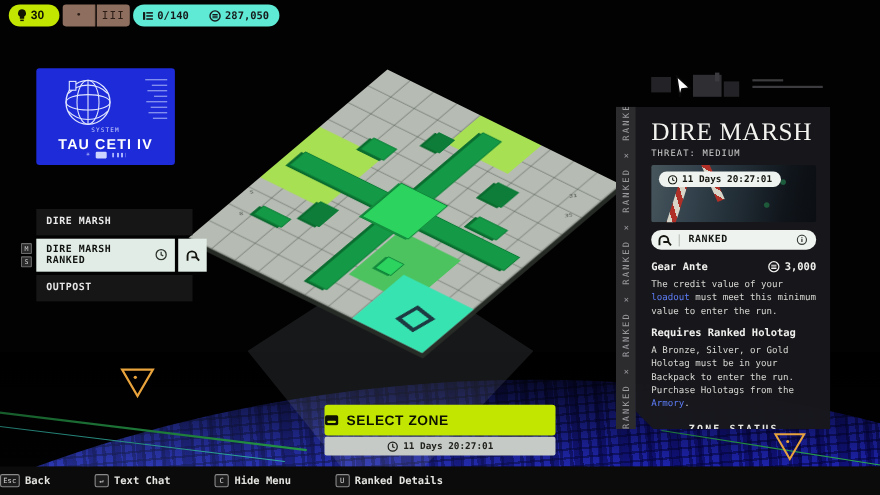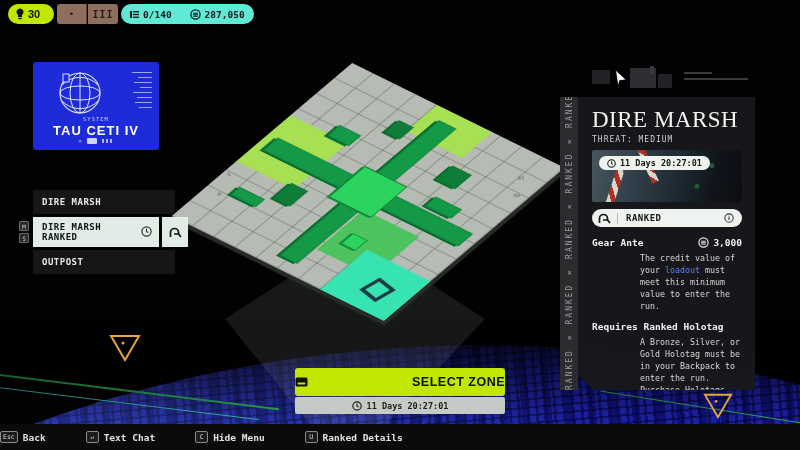--- a/index.html
+++ b/index.html
@@ -61,21 +61,21 @@
   .tri-marker svg { display:block; }
 
   
   .topbar { position:absolute; left:0; top:0; width:800px; height:28px; z-index:30;text-align:right; }
   .pill { position:absolute; top:4px; height:20px; display:flex; align-items:center; }
   .pill-lime { left:8px; width:46px; background:#c2e600; border-radius:10px; padding:0 7px; gap:3px;
                color:#101400; font-weight:bold; font-size:11px; font-family:"Liberation Sans",sans-serif; }
   .pill-brown { left:57px; width:30px; background:#8d6e5f; border-right:1px solid #5d4438; border-radius:3px 0 0 3px;
                 justify-content:center; color:#2b1d16; font-size:9px; }
   .pill-brown2 { left:88px; width:30px; background:#8d6e5f; border-radius:0 3px 3px 0;
-                 justify-content:center; color:#2b1d16; font-size:10px; font-weight:bold; letter-spacing:1px; }
+                 justify-content:center; color:#2b1d16; font-size:10px; font-weight:normal; letter-spacing:1px; }
   .pill-gray { left:121px; background:#5eead4; border-radius:10px; padding:0 9px; gap:4px;
                color:#17181a; font-size:9.5px; font-weight:bold; }
   .pill-gray .sep { width:10px; }
 
   
   .system-card {
     position:absolute; left:33px; top:62px; width:126px; height:88px;
     background:#1d2bd8; border-radius:3px; overflow:hidden; z-index:20;
   }
   .card-globe { position:absolute; left:24px; top:8px; }
@@ -121,37 +121,37 @@
   .photo-stripe { position:absolute; background:repeating-linear-gradient(55deg, #b03028 0 5px, #d8d4c8 5px 10px); }
   .timer-pill { position:absolute; left:7px; top:6px; height:14px; background:#eef3ef; border-radius:8px;
                 display:flex; align-items:center; gap:4px; padding:0 8px; color:#14160f; font-size:8.5px; font-weight:bold; }
   .mode-bar { margin-top:7px; height:18px; background:#eef3ef; border-radius:9px; display:flex; align-items:center; }
   .mode-glyph { width:26px; display:flex; justify-content:center; border-right:1px solid #b8bdb8; }
   .mode-label { flex:1; padding-left:8px; font-size:9px; font-weight:bold; color:#121410; letter-spacing:.5px; }
   .mode-info { padding-right:8px; color:#3a3d3a; }
   .gear-row { margin-top:10px; display:flex; justify-content:space-between; align-items:center; }
   .gear-label { font-size:9.5px; font-weight:bold; color:#f0f0ee; }
   .gear-value { display:flex; align-items:center; gap:4px; font-size:9.5px; font-weight:bold; color:#f0f0ee; }
-  .panel-para { margin-top:4px; font-size:8.3px; line-height:12px; color:#d6d6d2;margin-left:48px; }
+  .panel-para { margin-top:4px; font-size:8.3px; line-height:12px; color:#d6d6d2; }
   .panel-para .link { color:#5d7cf5; }
   .holo-title { margin-top:9px; font-size:9.5px; font-weight:bold; color:#f0f0ee; }
   .zone-status { margin-top:14px; text-align:center; font-size:9px; font-weight:bold; letter-spacing:2px; color:#e8e8e4; }
   .zone-status-icon { margin:7px auto 0; width:18px; height:18px; background:#330d0d; border:1px solid #c23a30;
                       display:flex; align-items:center; justify-content:center; }
 
   
   .glitch-logo { position:absolute; left:592px; top:66px; width:165px; height:30px; z-index:21; }
   .glitch-logo .gblk { position:absolute; background:#232327; }
   .glitch-logo .gtxt { position:absolute; height:2px; background:#3c3c40; }
   .cursor-icon { position:absolute; left:20px; top:2px; }
 
   
   .select-zone { position:absolute; left:295px; top:368px; width:210px; z-index:22; }
   .sz-btn { height:28px; background:#c2e600; border:none; border-radius:3px; width:100%; cursor:pointer;
-            display:flex; align-items:center; justify-content:space-between; gap:7px;
+            display:flex; align-items:center; justify-content:flex-start; gap:7px;
             font-family:"Liberation Sans",sans-serif; font-weight:bold; font-size:12.5px; letter-spacing:.5px; color:#0e1200; }
   .sz-timer { margin-top:1px; height:17px; background:#c6cac6; border-radius:2px;
               display:flex; align-items:center; justify-content:center; gap:5px;
               color:#1d1f1a; font-size:8.5px; font-weight:bold; }
 
   
   .bottombar { position:absolute; left:0; top:424px; width:800px; height:26px; background:#0b0b0b; z-index:25;
                display:flex; align-items:center; }
   .bb-left { display:flex; gap:40px; }
   .bb-item { display:flex; align-items:center; gap:5px; color:#e3e3e0; font-size:9.5px; font-weight:bold; cursor:pointer; }

